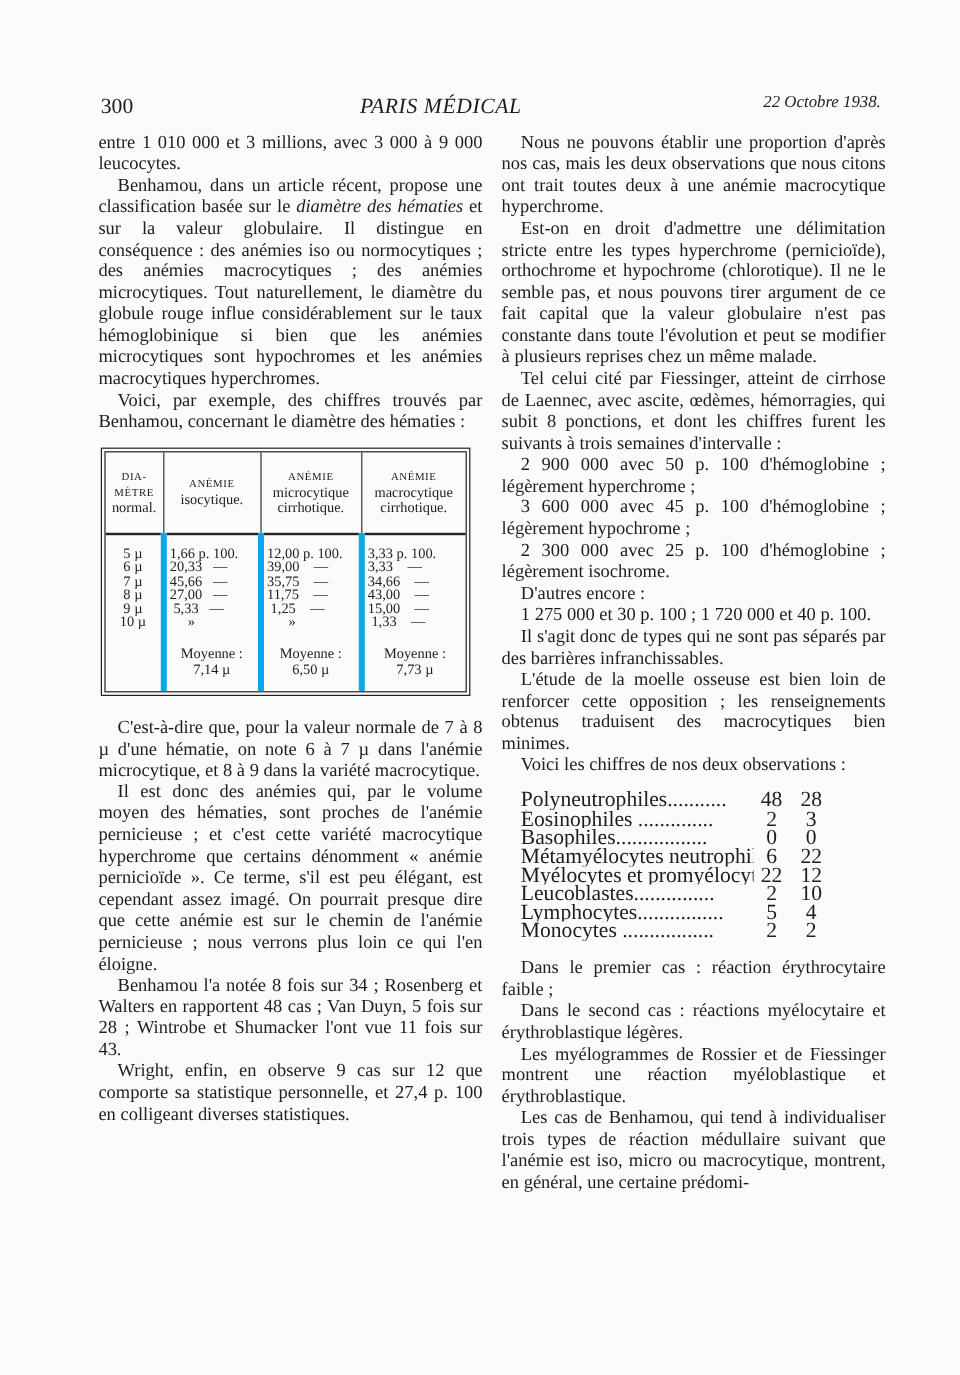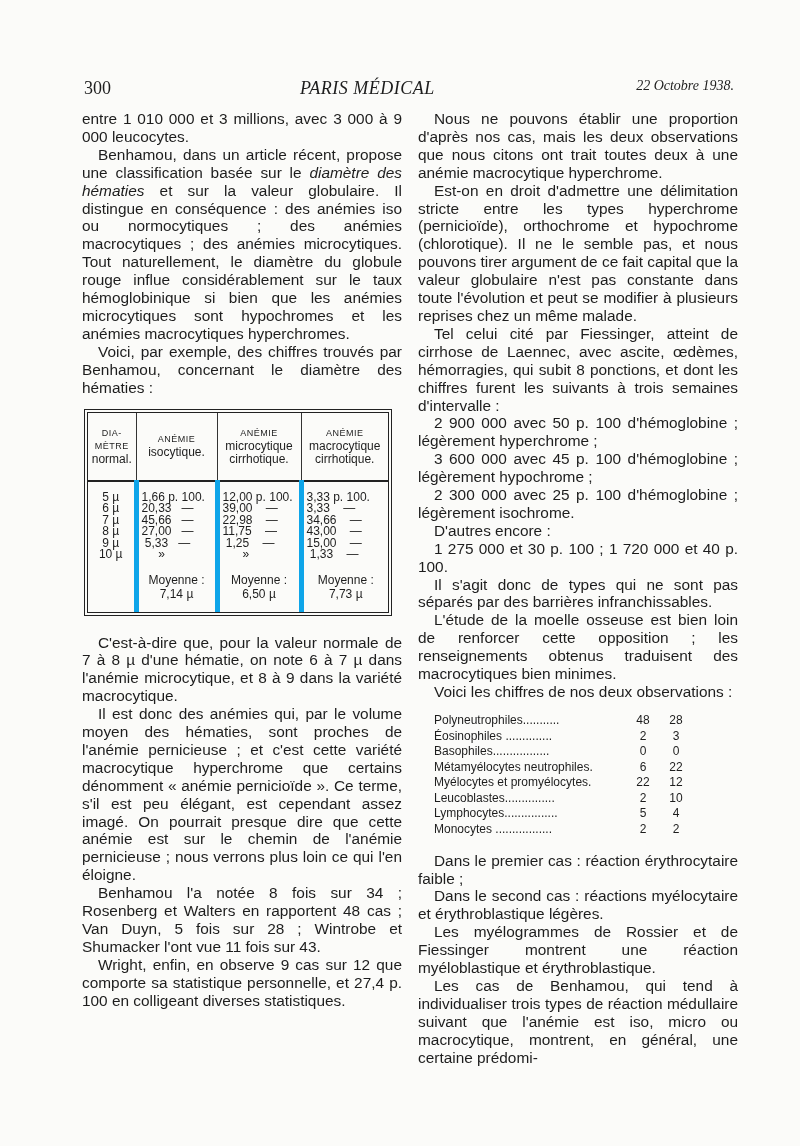--- a/index.html
+++ b/index.html
@@ -12,21 +12,21 @@
     overflow: hidden;
   }
   .header {
     position: absolute; top: 78px; left: 84px; width: 650px; height: 22px;
     font-family: "Liberation Serif", serif;
   }
   .header .pg { position: absolute; left: 0; top: 0; font-size: 18px; }
   .header .title { position: absolute; left: 216px; top: 0; font-style: italic; font-size: 18px; letter-spacing: 0.5px; }
   .header .date { position: absolute; right: 0; top: 0; font-style: italic; font-size: 14px; }
 
-  .col { position: absolute; top: 110px; width: 320px; font-family: Liberation Sans, sans-serif; font-size: 15.4px; line-height: 17.9px; text-align: justify; }
+  .col { position: absolute; top: 110px; width: 320px; font-family: Liberation Serif, serif; font-size: 15.4px; line-height: 17.9px; text-align: justify; }
   .col.left { left: 82px; }
   .col.right { left: 418px; }
   .col p { margin: 0 0 0 0; text-indent: 0; }
   .col p.ind { text-indent: 16px; }
   .col em { font-style: italic; }
 
   
   .tbl-wrap {
     margin: 12px 0 18px 2px;
     border: 3px double #222;
@@ -52,21 +52,21 @@
   table.diam td {
     vertical-align: top; border-right: 5px solid #0ea5e9;
     padding: 10px 3px 4px 3px;
     font-size: 12px; line-height: 11.5px;
   }
   .vals .r { display: block; white-space: pre; }
   .mu-col { text-align: center; }
   .moy { text-align: center; margin-top: 12px; line-height: 14px; }
 
   
-  .myelo { margin: 12px 0 14px 16px; font-size: 12px; line-height: 15.6px; text-align: left; }
+  .myelo { margin: 12px 0 14px 16px; font-size: 18px; line-height: 15.6px; text-align: left; }
   .myelo .row { display: flex; }
   .myelo .lbl { width: 194px; white-space: nowrap; overflow: hidden; }
   .myelo .v1 { width: 30px; text-align: center; }
   .myelo .v2 { width: 36px; text-align: center; }
 </style>
 </head>
 <body>
 
 <div class="header">
   <span class="pg">300</span>
@@ -112,21 +112,21 @@
             <span class="r">20,33   —</span>
             <span class="r">45,66   —</span>
             <span class="r">27,00   —</span>
             <span class="r"> 5,33   —</span>
             <span class="r">     »</span>
             <div class="moy"><span>Moyenne :</span><br><span>7,14  µ</span></div>
           </td>
           <td class="vals">
             <span class="r">12,00 p. 100.</span>
             <span class="r">39,00    —</span>
-            <span class="r">22,98    —</span>
+            <span class="r">35,75    —</span>
             <span class="r">11,75    —</span>
             <span class="r"> 1,25    —</span>
             <span class="r">      »</span>
             <div class="moy"><span>Moyenne :</span><br><span>6,50 µ</span></div>
           </td>
           <td class="vals">
             <span class="r">3,33 p. 100.</span>
             <span class="r">3,33    —</span>
             <span class="r">34,66    —</span>
             <span class="r">43,00    —</span>

